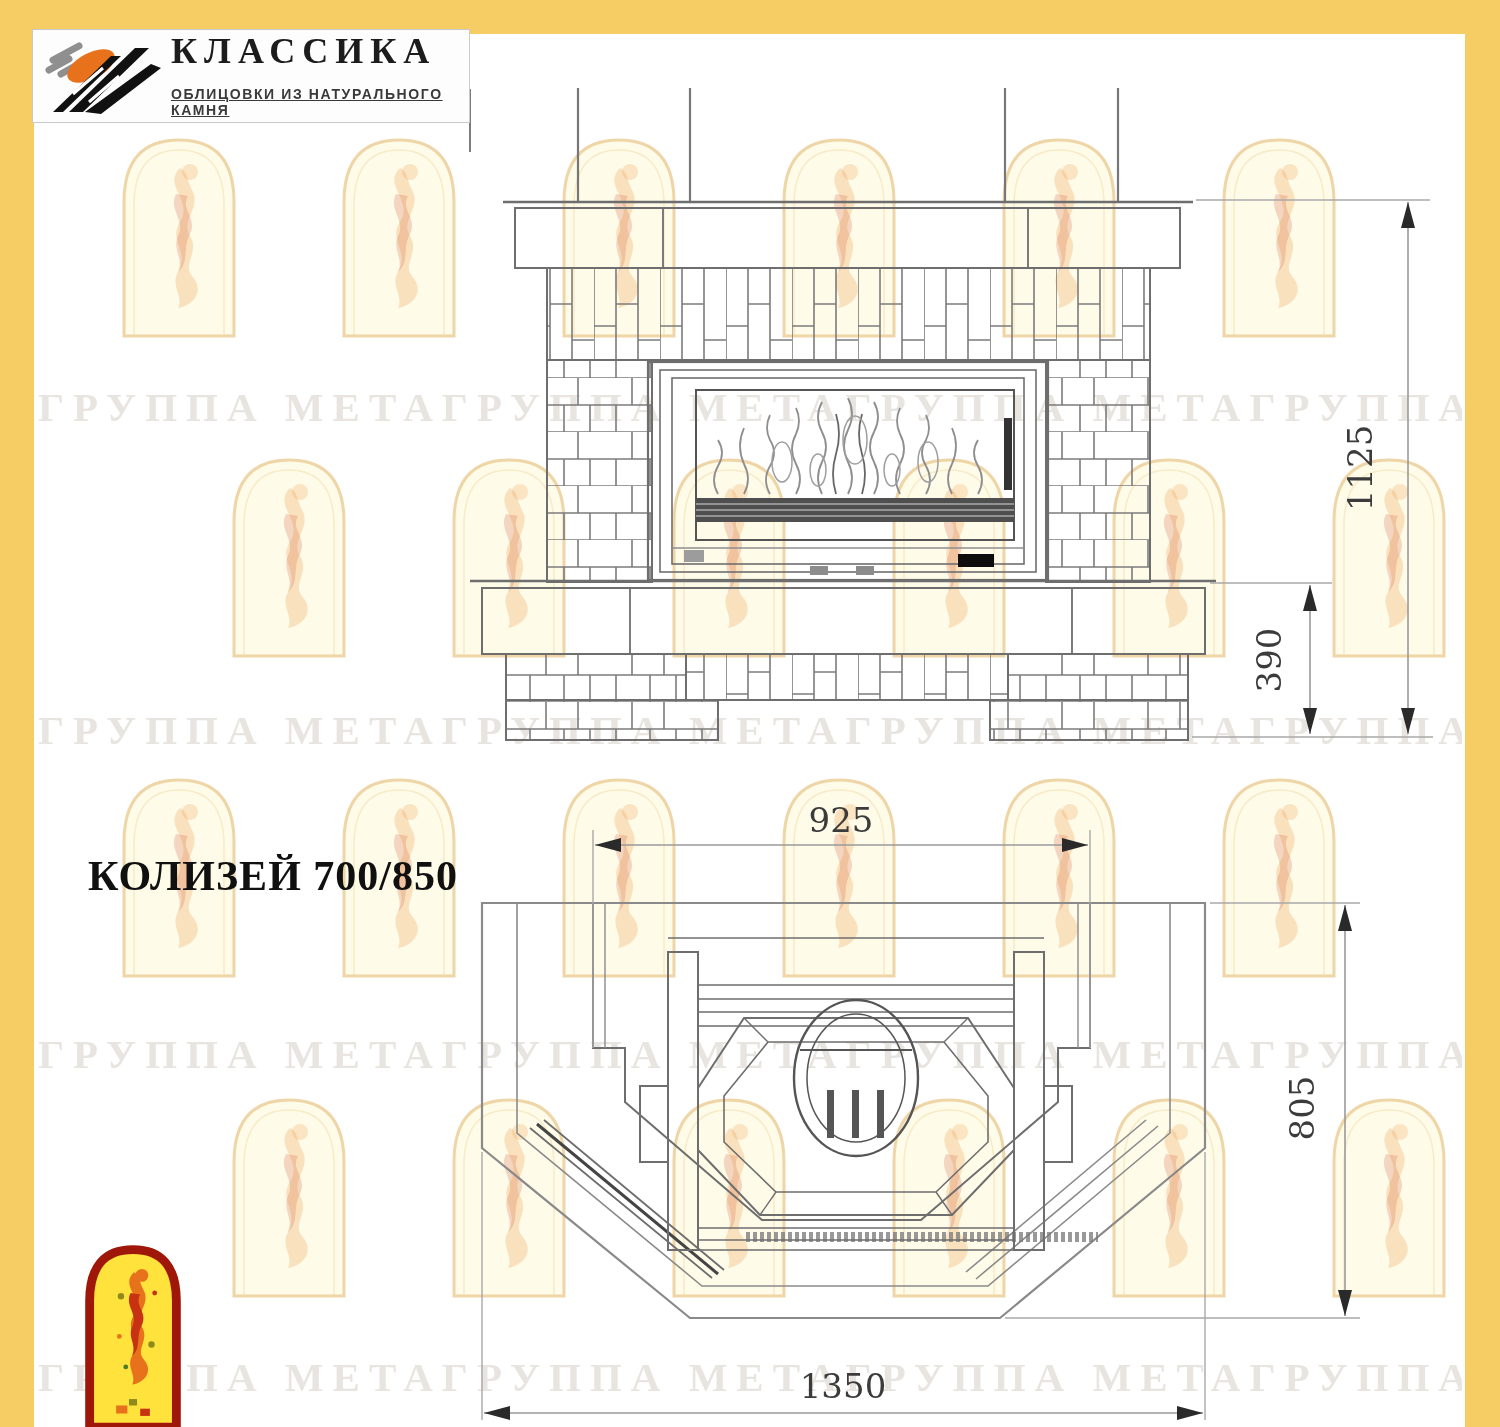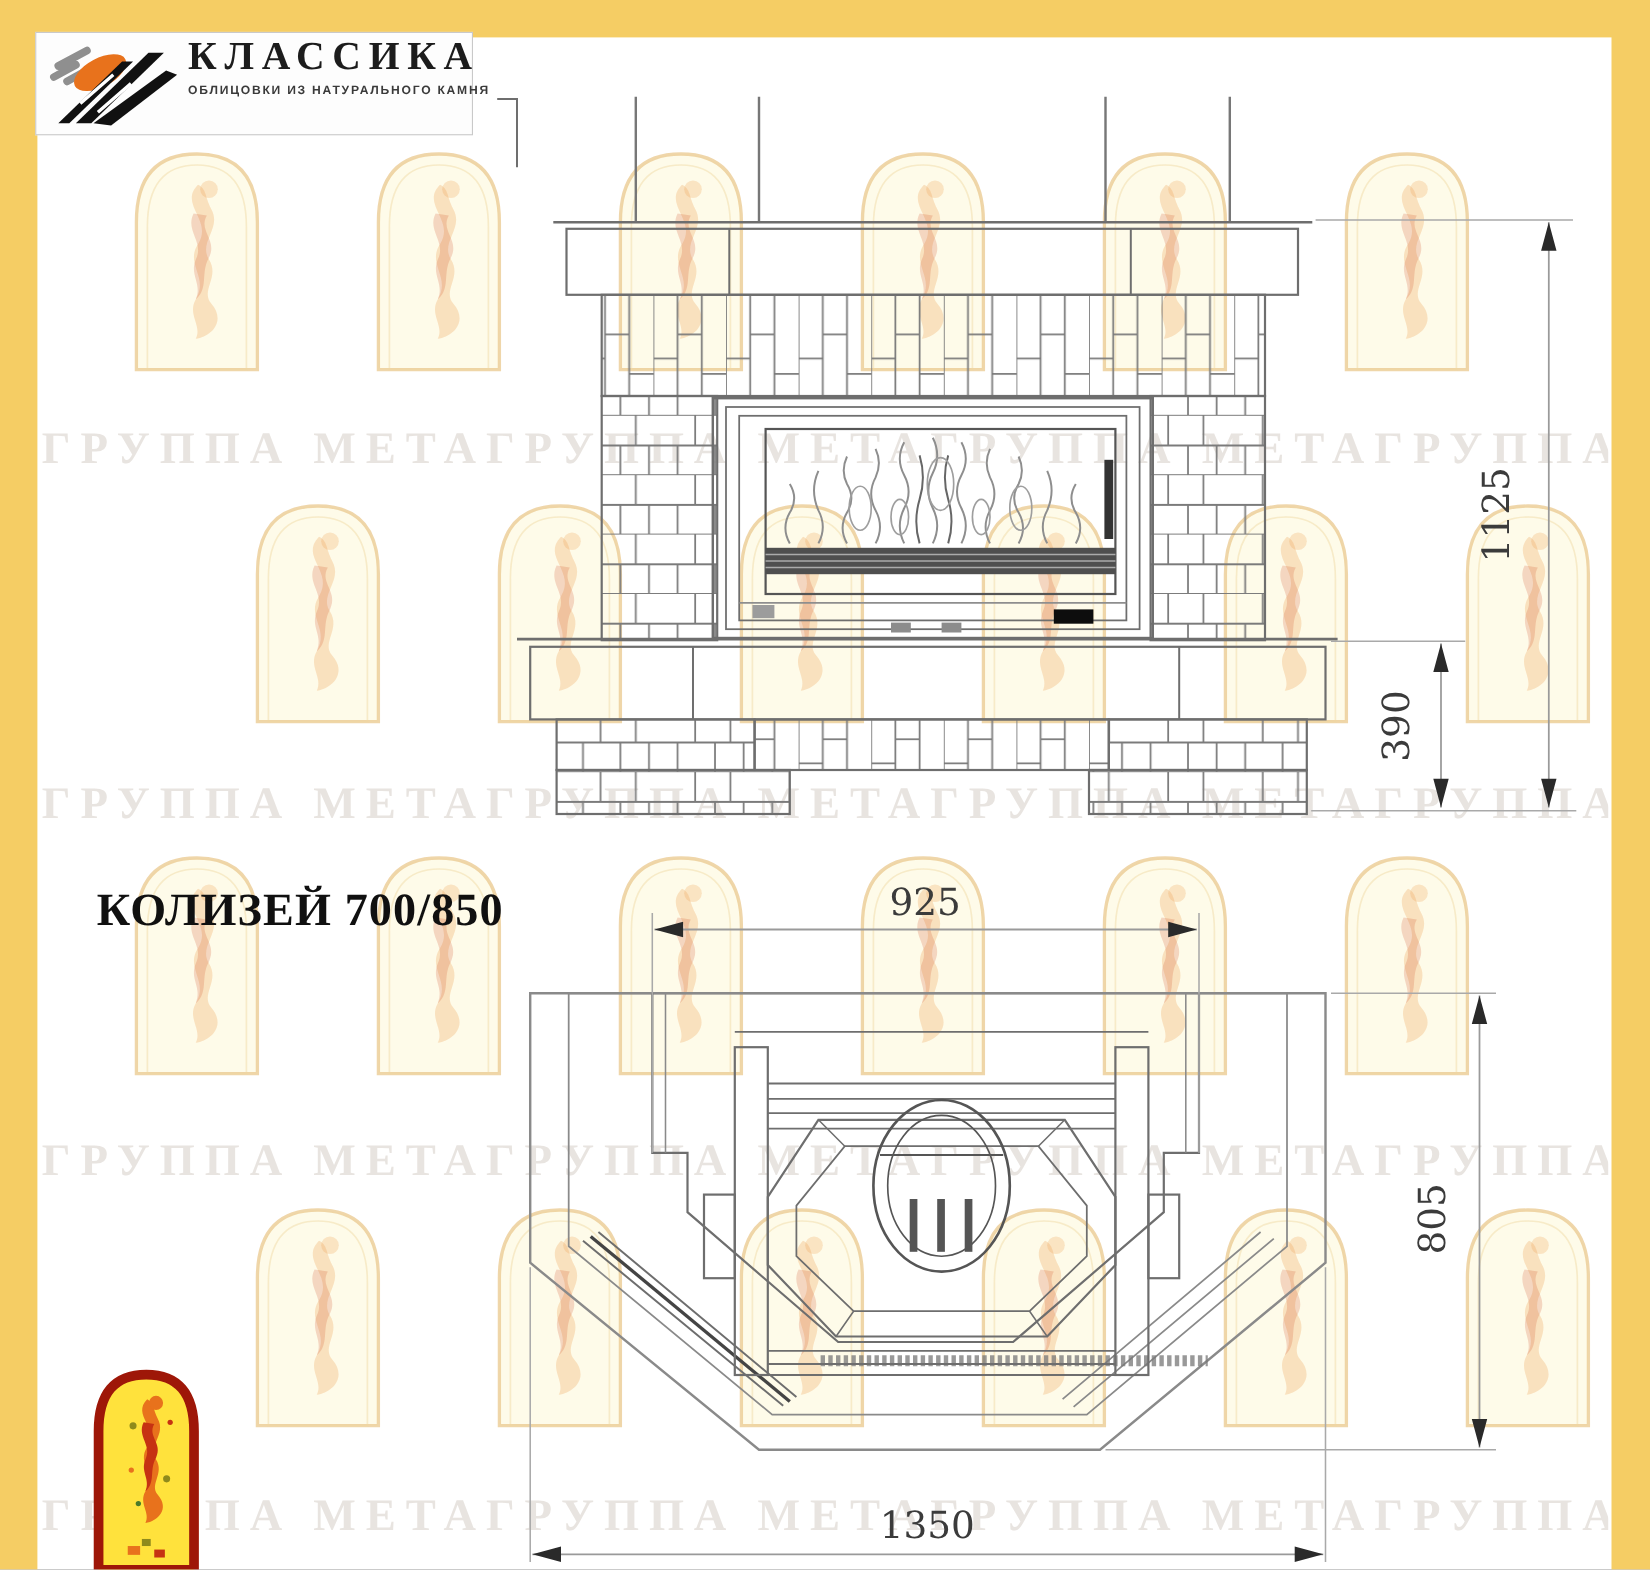--- a/index.html
+++ b/index.html
@@ -18,31 +18,31 @@
   .wm-row{
     position:absolute;left:38px;width:1424px;height:46px;overflow:hidden;
     font-family:"Liberation Serif",serif;font-weight:bold;font-size:41px;
     letter-spacing:9px;white-space:nowrap;color:rgba(150,134,112,0.22);
     user-select:none;
   }
   .wm-svg,.draw-svg{position:absolute;left:0;top:0;}
 
   
   .brand{
-    position:absolute;left:32px;top:29px;width:398px;height:94px;
+    position:absolute;left:32px;top:29px;width:438px;height:94px;
     background:#fdfdfd;border:1px solid #c9c9c9;box-sizing:border-box;
   }
   .brand-mark{position:absolute;left:6px;top:4px;}
   .brand-text{position:absolute;left:138px;top:2px;width:296px;color:#1c1c1c;}
   .brand-l1{font-weight:bold;font-size:36px;letter-spacing:7px;line-height:38px;}
   .brand-l2{font-weight:bold;font-size:34px;letter-spacing:5px;line-height:34px;}
-  .brand-sub{font-family:"Liberation Sans",sans-serif;font-weight:bold;font-size:11px;letter-spacing:1.6px;color:#3a3a3a;margin-top:6px;}
+  .brand-sub{font-family:"Liberation Sans",sans-serif;font-weight:bold;font-size:14px;letter-spacing:1.6px;color:#3a3a3a;margin-top:16px;text-decoration:underline;}
 
   .page-title{
-    position:absolute;left:88px;top:804px;
+    position:absolute;left:88px;top:852px;
     font-weight:bold;font-size:42px;letter-spacing:1px;color:#101010;
   }
 
   .dim-text{
     font-family:"DejaVu Serif","Liberation Serif",serif;
     font-size:34px;fill:#3b3b3b;
   }
   .bottom-logo{position:absolute;left:84px;top:1240px;}
 </style>
 </head>

